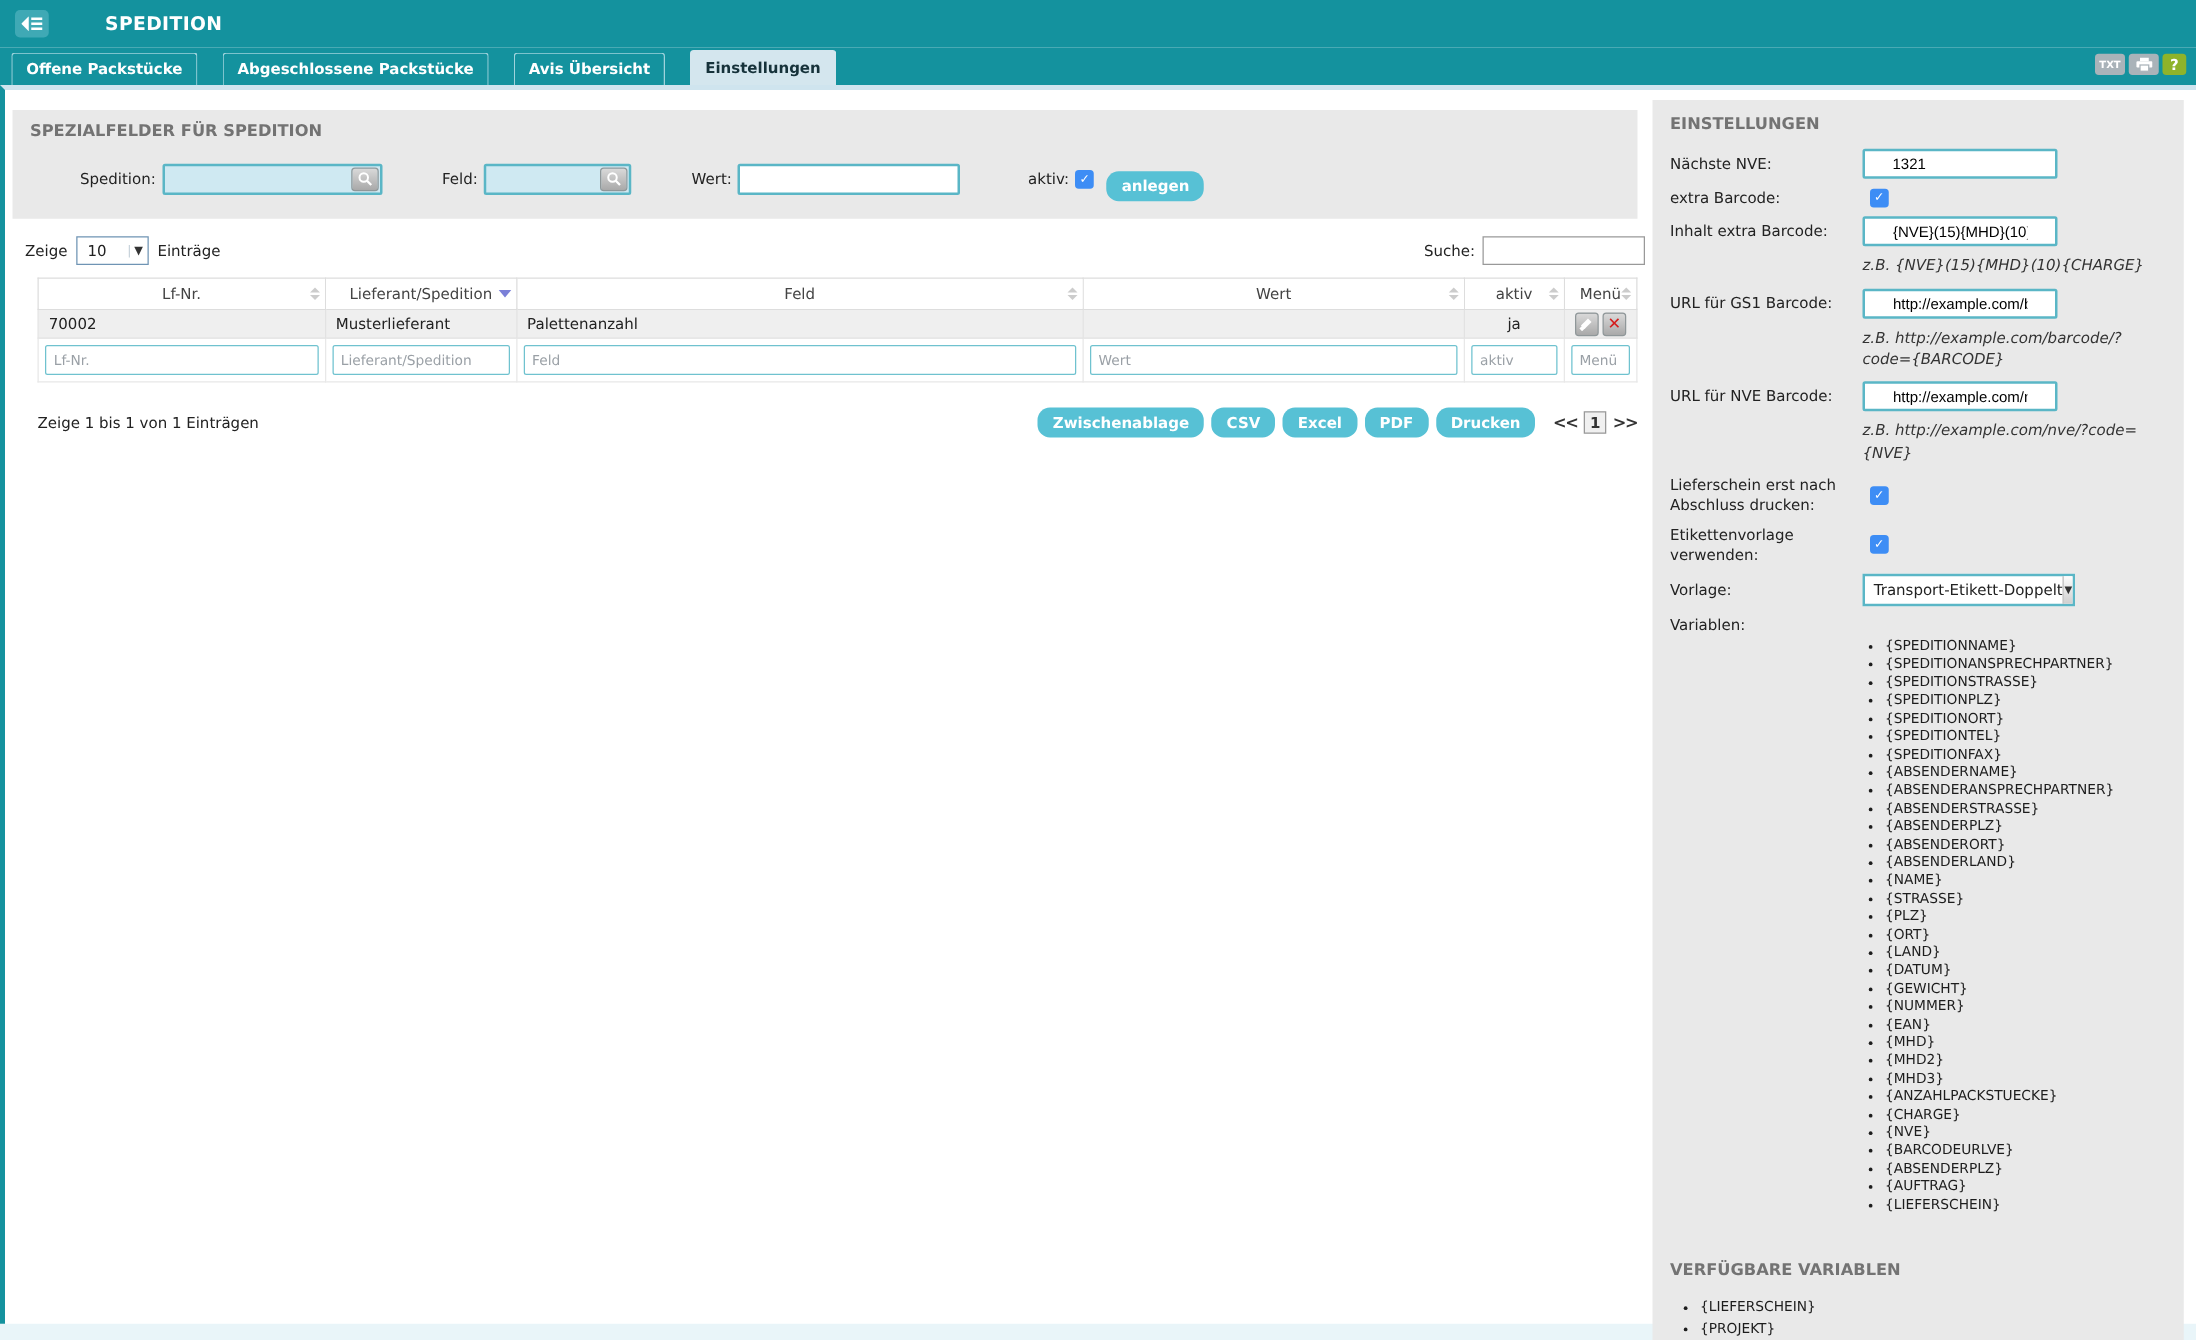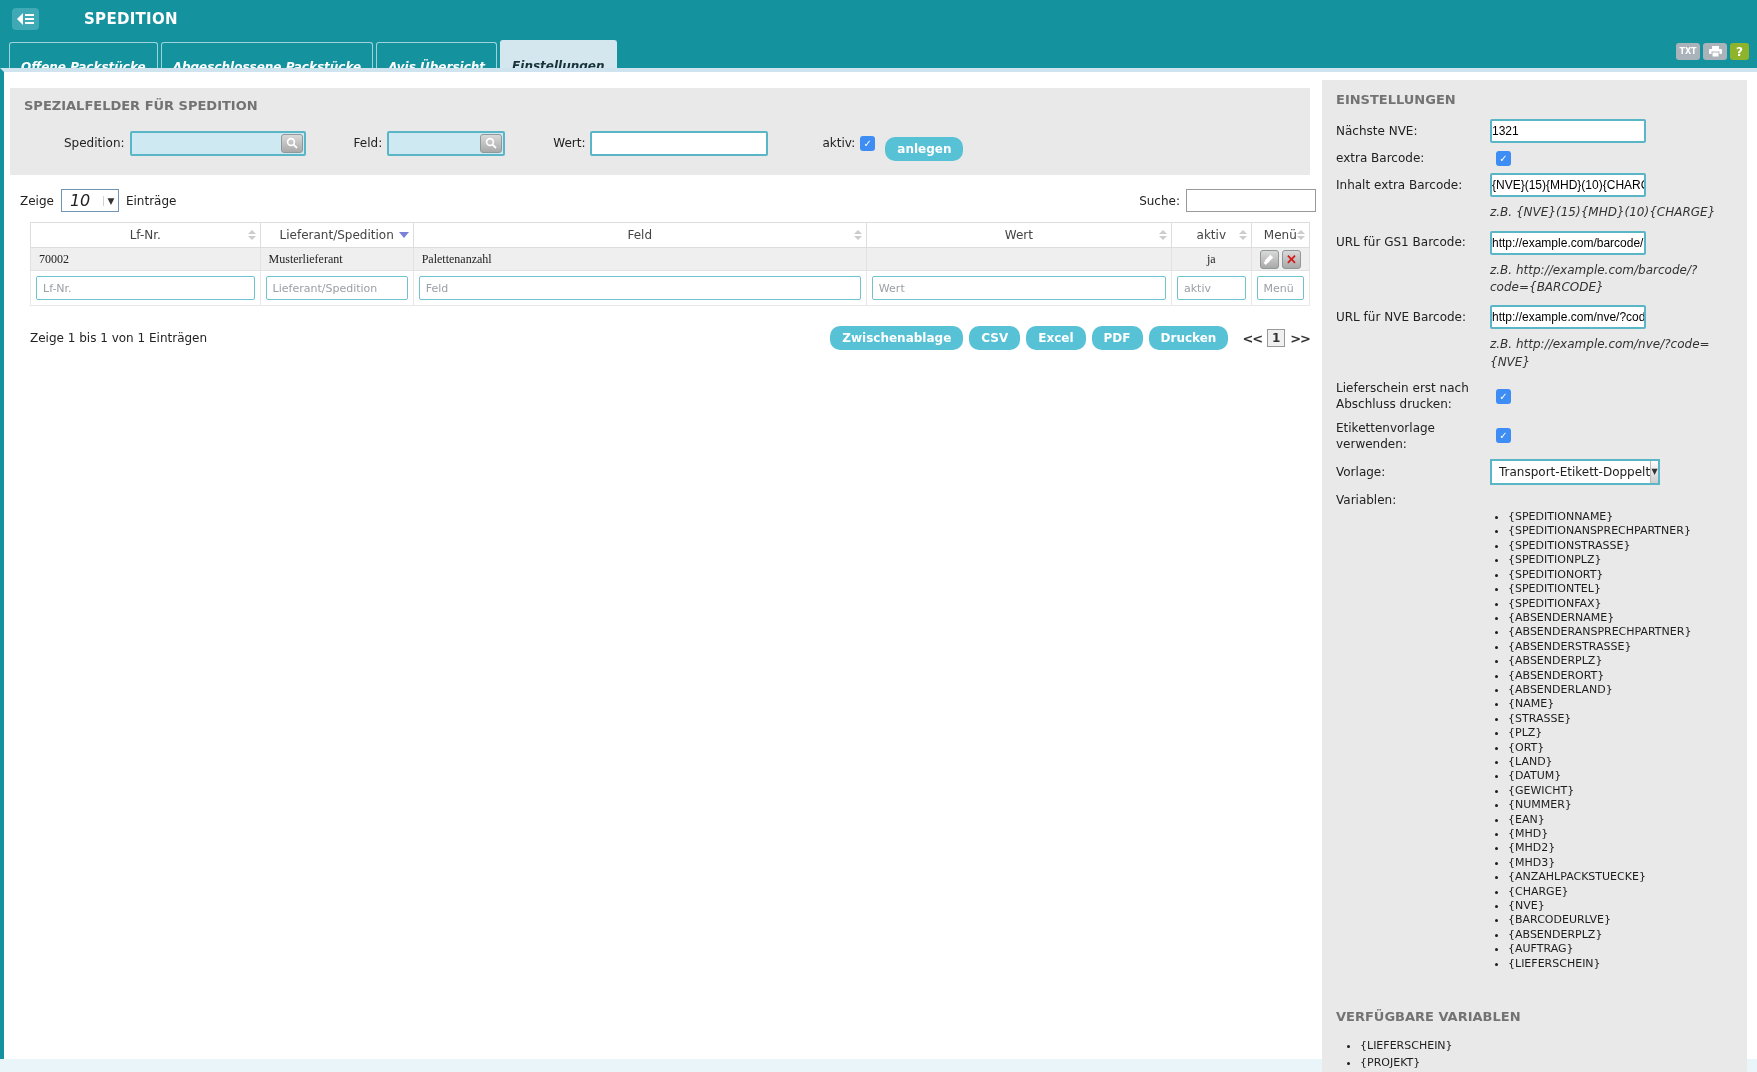--- a/index.html
+++ b/index.html
@@ -5,21 +5,21 @@
   * { margin:0; padding:0; box-sizing:border-box; }
   html,body { width:1757px; height:1072px; }
   body { font-family:"DejaVu Sans","Liberation Sans",sans-serif; background:#e9f5f9; overflow:hidden; }
 
   
   .topbar { height:38px; background:#14929e; display:flex; align-items:center; padding-left:12px;gap:33px; }
   .menu-btn { width:27px; height:22px; background:#3fa9b5; border-radius:4px; display:flex; align-items:center; justify-content:center; cursor:pointer; }
   .app-title { color:#fff; font-weight:bold; font-size:15px; margin-left:12px; letter-spacing:.3px; }
 
   .tabbar { height:30px; background:#14929e; display:flex; align-items:flex-end; padding-left:9px; position:relative; }
-  .tab { height:26px; line-height:24px; padding:12px 11px; margin-right:3px; border:1px solid #9fd3dc; border-bottom:none; border-radius:3px 3px 0 0; color:#fff; font-size:12px; font-weight:bold; cursor:pointer;font-style:italic; }
+  .tab { height:26px; line-height:24px; padding:0 11px; margin-right:20px; border:1px solid #9fd3dc; border-bottom:none; border-radius:3px 3px 0 0; color:#fff; font-size:12px; font-weight:bold; cursor:pointer; }
   .tab.active { background:#d4e6ee; border-color:#d4e6ee; color:#16323a; height:28px; line-height:27px; }
   .tabbar-icons { position:absolute; right:8px; top:5px; display:flex; gap:3px; align-items:center; }
   .mini-ic { height:17px; border-radius:3px; display:flex; align-items:center; justify-content:center; cursor:pointer; }
   .ic-txt { width:24px; background:#a9b3b9; color:#fff; font-size:8px; font-weight:bold; }
   .ic-print { width:24px; background:#a9b3b9; }
   .ic-help { width:19px; background:#8fb32a; color:#fff; font-size:12px; font-weight:bold; }
 
   
   .content { position:relative; background:#fff; border-top:4px solid #cfe4ee; border-left:4px solid #14929e; height:991px; width:1757px; }
 
@@ -31,53 +31,53 @@
   .lookup { position:relative; margin-right:8px; }
   .lookup input { height:25px; background:#cfe9f2; border:2px solid #5ab6c6; border-radius:2px; padding:0 26px 0 6px; font-size:12px; }
   .lookup .mag { position:absolute; right:3px; top:3px; width:22px; height:19px; border:1px solid #8f9799; border-radius:3px; background:linear-gradient(#d9d9d9,#a9a9a9); display:flex; align-items:center; justify-content:center; cursor:pointer; }
   .inp-plain { height:25px; background:#fff; border:2px solid #5ab6c6; border-radius:2px; padding:0 6px; font-size:12px; }
   .cb { width:15px; height:15px; border-radius:3px; background:#3d8df5; display:inline-flex; align-items:center; justify-content:center; color:#fff; font-size:10px; font-weight:bold; cursor:pointer; flex-shrink:0; }
   .cb::after { content:"✓"; }
   .btn-teal { background:#57c1d5; border:none; border-radius:10px; color:#fff; font-weight:bold; font-size:12px; padding:5px 12px; cursor:pointer; font-family:inherit; }
 
   .table-controls { display:flex; align-items:center; margin:14px 0 10px 10px; width:1296px; font-size:12px; color:#222; }
   .select-sm { width:58px; height:23px; border:1px solid #6f94b4; background:#fff; display:flex; align-items:center; margin:0 7px; cursor:pointer; }
-  .select-sm .val { flex:1; padding-left:8px; font-size:16px;font-style:italic; }
+  .select-sm .val { flex:1; padding-left:8px; font-size:12px; }
   .select-sm .arr { width:15px; color:#333; font-size:9px; border-left:1px solid #c9d4dc; text-align:center; }
   .search-wrap { margin-left:auto; display:flex; align-items:center; }
   .search-wrap label { margin-right:6px; }
   .search-wrap input { width:130px; height:23px; border:1px solid #999; padding:0 5px; font-size:12px; }
 
   table { border-collapse:collapse; table-layout:fixed; width:1280px; margin-left:20px; font-size:12px; }
   thead th { font-weight:normal; color:#444; border:1px solid #ddd; border-width:1px 1px 1px 1px; height:25px; position:relative; background:#fff; }
   thead th .sort { position:absolute; right:4px; top:50%; transform:translateY(-50%); display:flex; flex-direction:column; gap:2px; cursor:pointer; }
   .tu { width:0; height:0; border-left:4px solid transparent; border-right:4px solid transparent; border-bottom:4px solid #ccc; }
   .td { width:0; height:0; border-left:4px solid transparent; border-right:4px solid transparent; border-top:4px solid #ccc; }
   .td.sorted { border-top-color:#7b80d8; border-left-width:5px; border-right-width:5px; border-top-width:6px; }
-  tbody.data td { background:#efefef; border:1px solid #e2e2e2; height:23px; padding:0 8px; color:#222;font-family:Liberation Serif, serif; }
+  tbody.data td { background:#efefef; border:1px solid #e2e2e2; height:23px; padding:0 8px; color:#222; }
   tbody.filter td { border:1px solid #e8e8e8; padding:5px 5px; background:#fff; }
   tbody.filter input { width:100%; height:24px; border:1px solid #6fc2cf; border-radius:2px; padding:0 6px; font-size:11px; color:#333; font-family:inherit; }
   tbody.filter input::placeholder { color:#9aa0a6; }
   .cell-center { text-align:center; }
   .menu-btns { display:flex; gap:3px; justify-content:center; }
   .row-btn { width:22px; height:19px; border:1px solid #8f9799; border-radius:3px; background:linear-gradient(#d9d9d9,#a9a9a9); display:flex; align-items:center; justify-content:center; cursor:pointer; }
   .row-btn.del { color:#d41d1d; font-size:13px; font-weight:bold; line-height:1; }
 
   .table-footer { display:flex; align-items:center; margin:20px 0 0 20px; width:1280px; }
   .footer-info { font-size:12px; color:#222; }
   .export-group { margin-left:auto; display:flex; gap:6px; }
   .pagination { display:flex; align-items:center; gap:5px; margin-left:14px; font-size:13px; font-weight:bold; color:#333; }
   .pag-arrow { cursor:pointer; letter-spacing:-1px; }
   .pag-page { width:18px; height:18px; border:1px solid #999; background:#f0f0f0; display:flex; align-items:center; justify-content:center; font-size:12px; cursor:pointer; }
 
   
   .rightpanel { position:absolute; top:8px; right:10px; width:425px; background:#e9e9e9; padding:12px 10px 24px 14px; min-height:972px; }
   .prow { display:flex; align-items:center; margin-bottom:7px; font-size:12px; color:#222; }
   .prow .plabel { width:154px; flex-shrink:0; line-height:1.35; }
-  .prow input { width:156px; height:24px; border:2px solid #5ab6c6; border-radius:2px; padding:0 0; font-size:12px; background:#fff; }
+  .prow input { width:156px; height:24px; border:2px solid #5ab6c6; border-radius:2px; padding:0 22px; font-size:12px; background:#fff; }
   .phint { margin:0 0 9px 154px; font-size:12px; font-style:italic; color:#333; width:240px; line-height:1.45; }
   .vorlage-sel { display:flex; width:170px; height:26px; border:2px solid #5ab6c6; background:#fff; align-items:center; cursor:pointer; }
   .vorlage-sel .val { flex:1; font-size:12px; padding-left:7px; white-space:nowrap; }
   .vorlage-sel .arrbox { width:17px; height:100%; background:linear-gradient(#fdfdfd,#cfcfcf); border-left:1px solid #bbb; display:flex; align-items:center; justify-content:center; font-size:8px; color:#333; }
   ul.varlist { list-style:disc; margin:2px 0 0 156px; padding-left:16px; font-size:11px; color:#1d1d1d; }
   ul.varlist li { line-height:14.4px; }
   .rp-heading2 { margin-top:38px; }
   ul.varlist2 { margin-left:8px; padding-left:16px; font-size:11px; }
   ul.varlist2 li { line-height:16.5px; }
   .mt4 { margin-top:4px; }

